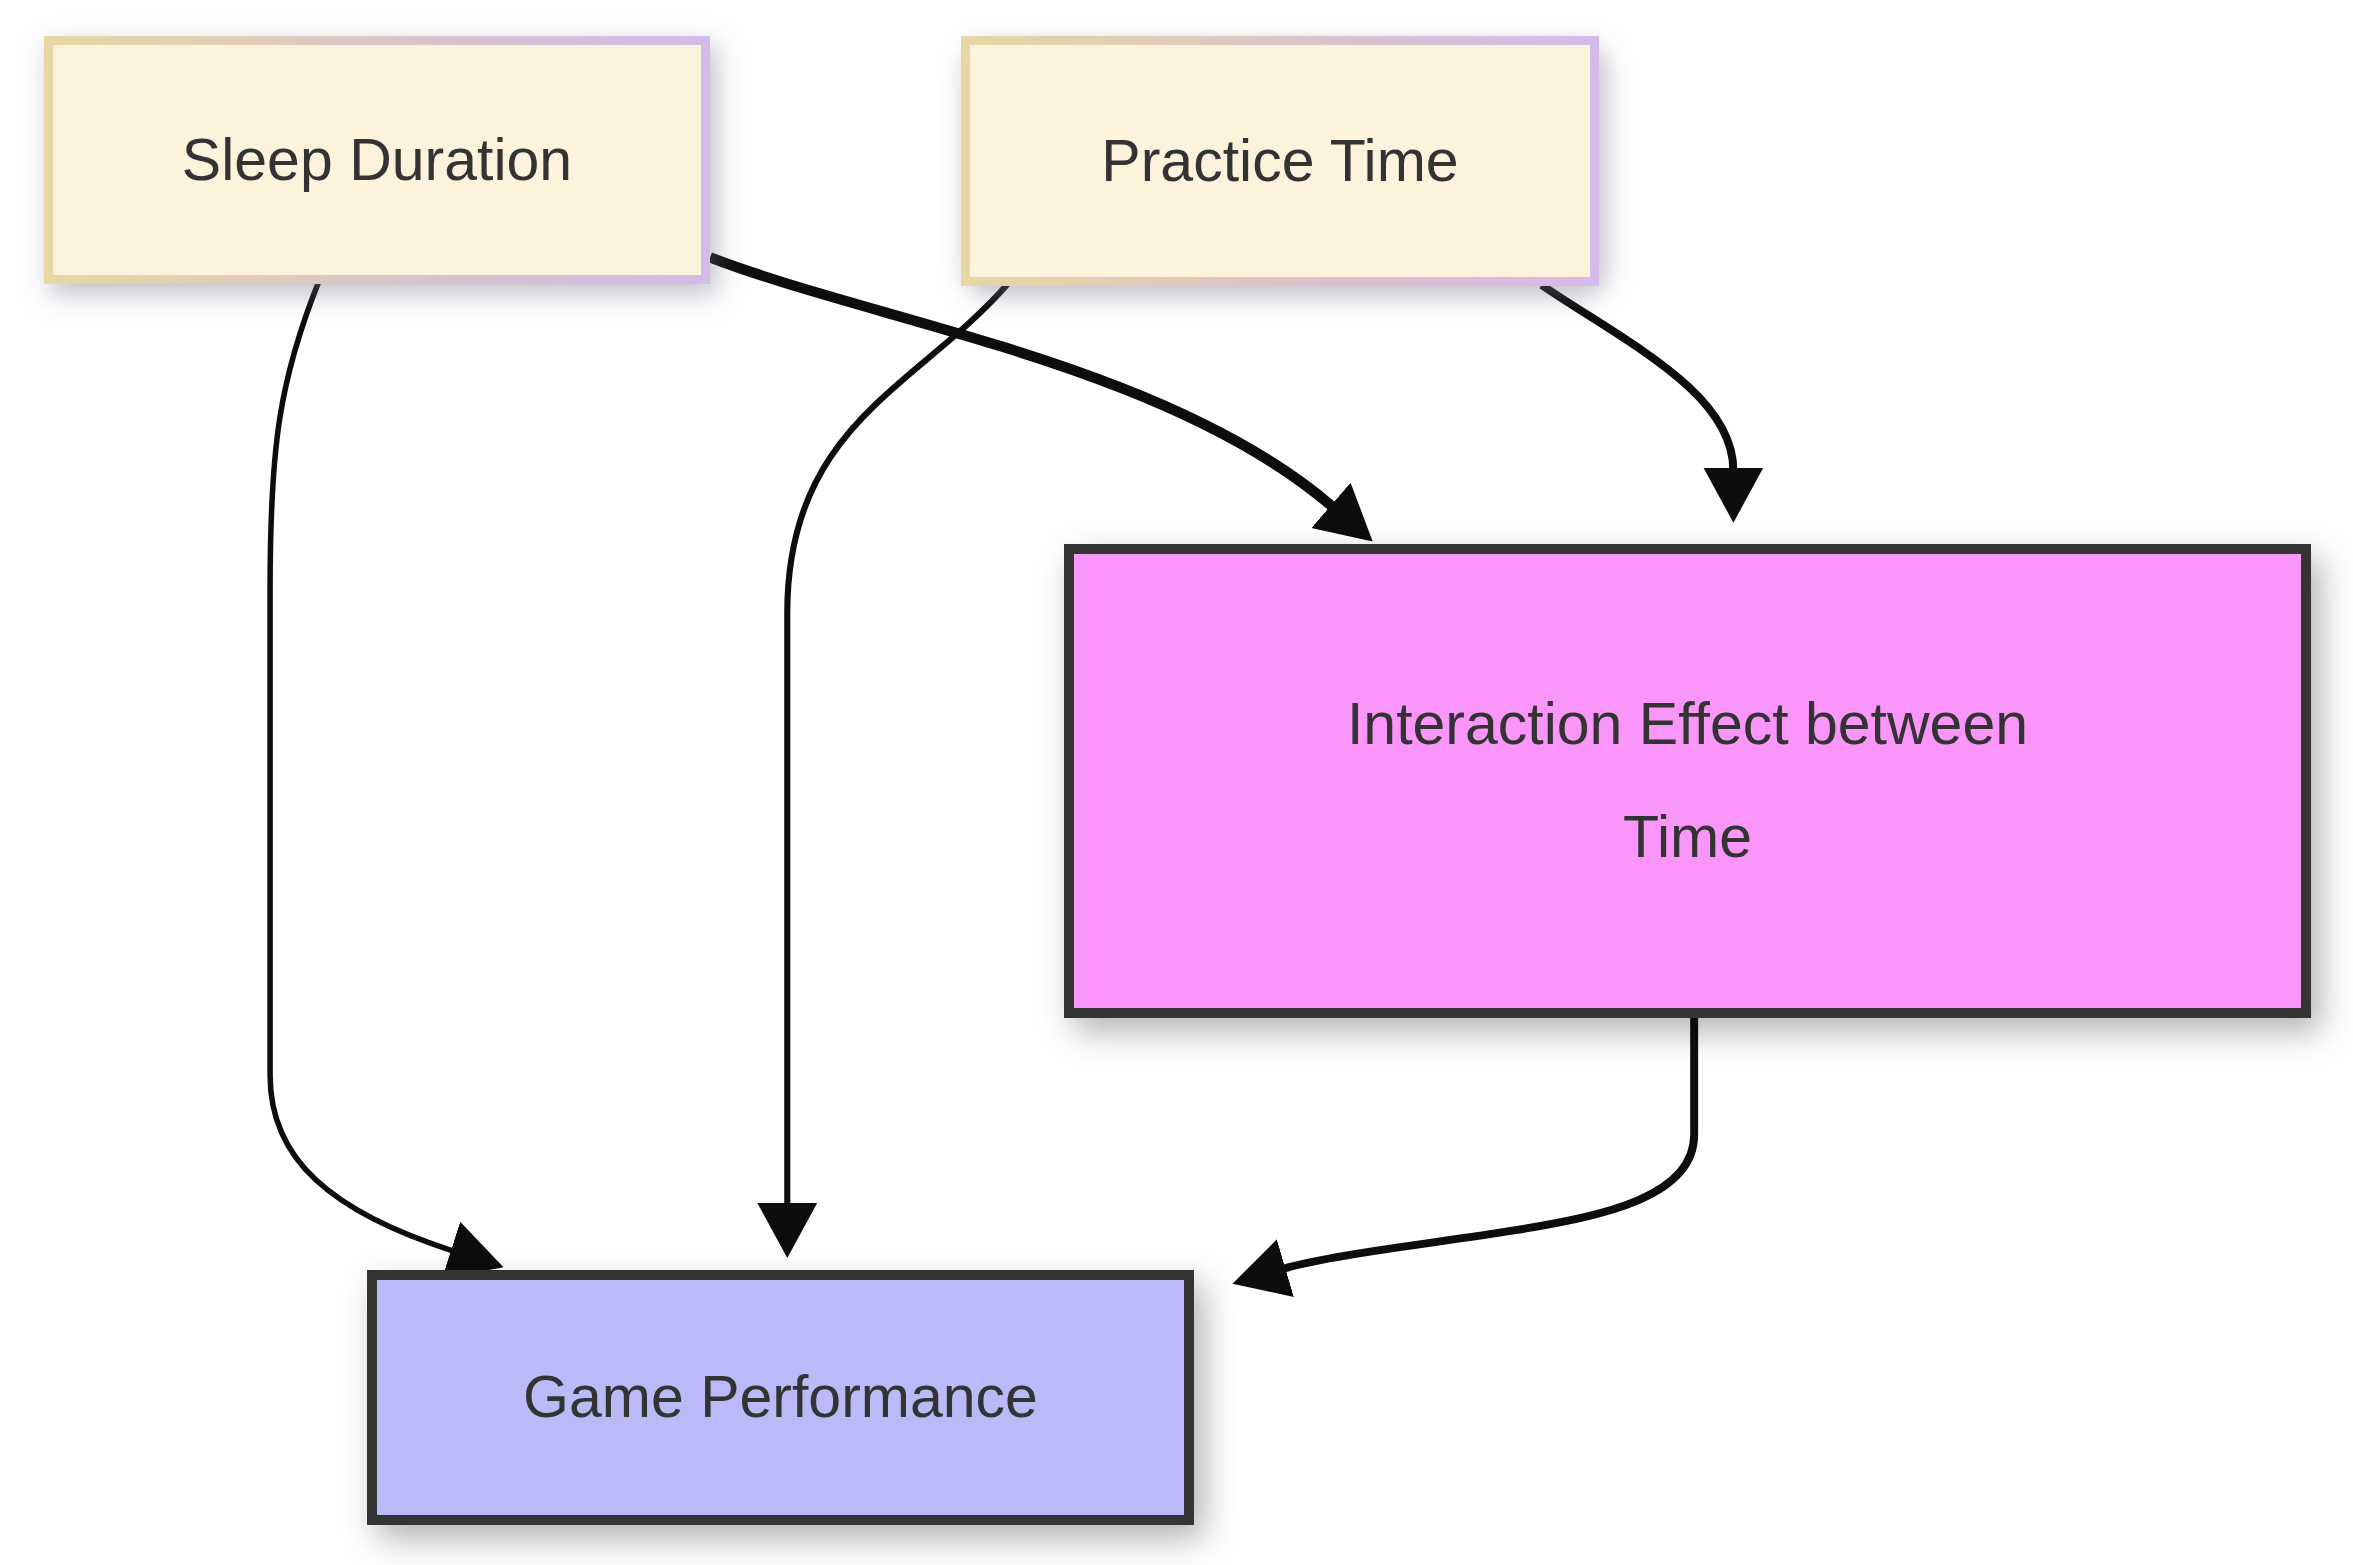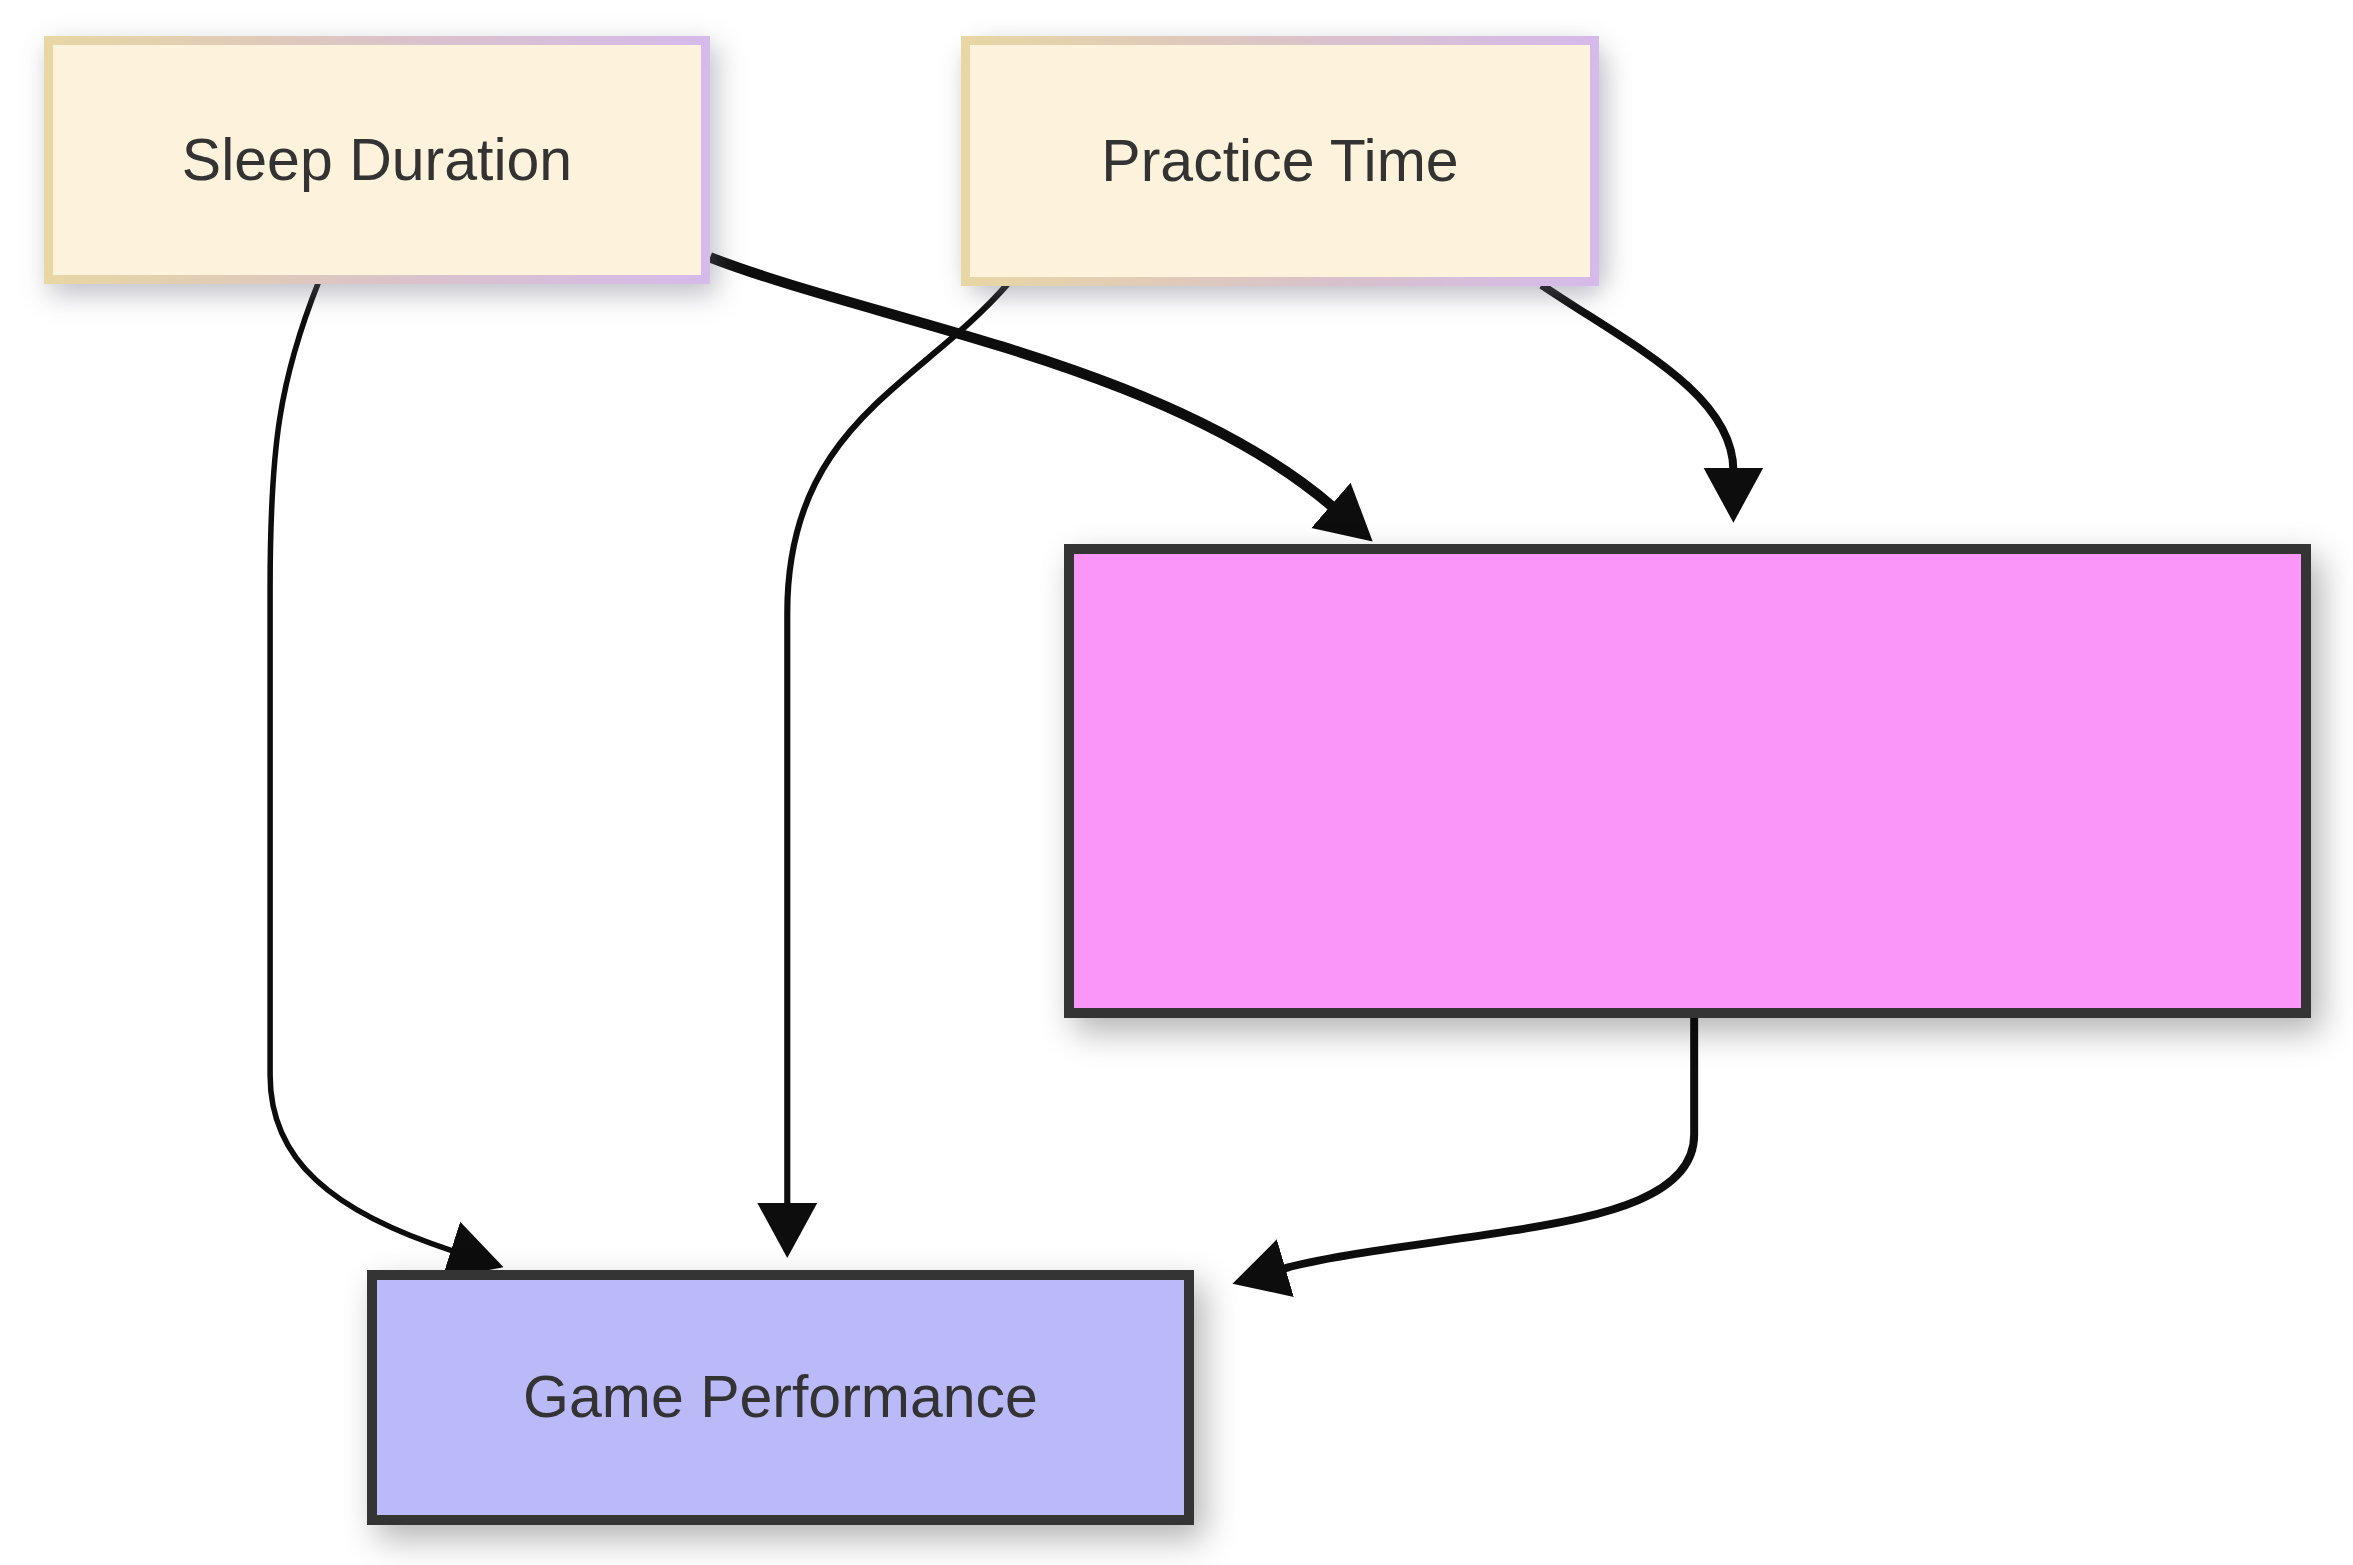--- a/index.html
+++ b/index.html
@@ -89,20 +89,22 @@
 
   <div class="node cream" id="node-sleep">
     <span class="node-label">Sleep Duration</span>
   </div>
 
   <div class="node cream" id="node-practice">
     <span class="node-label">Practice Time</span>
   </div>
 
   <div class="node pink" id="node-interaction">
+    <span class="node-label">Interaction Effect between</span>
+    <span class="node-label">Time</span>
   </div>
 
   <div class="node lavender" id="node-game">
     <span class="node-label">Game Performance</span>
   </div>
 
 </div>
 
 
 </body></html>

